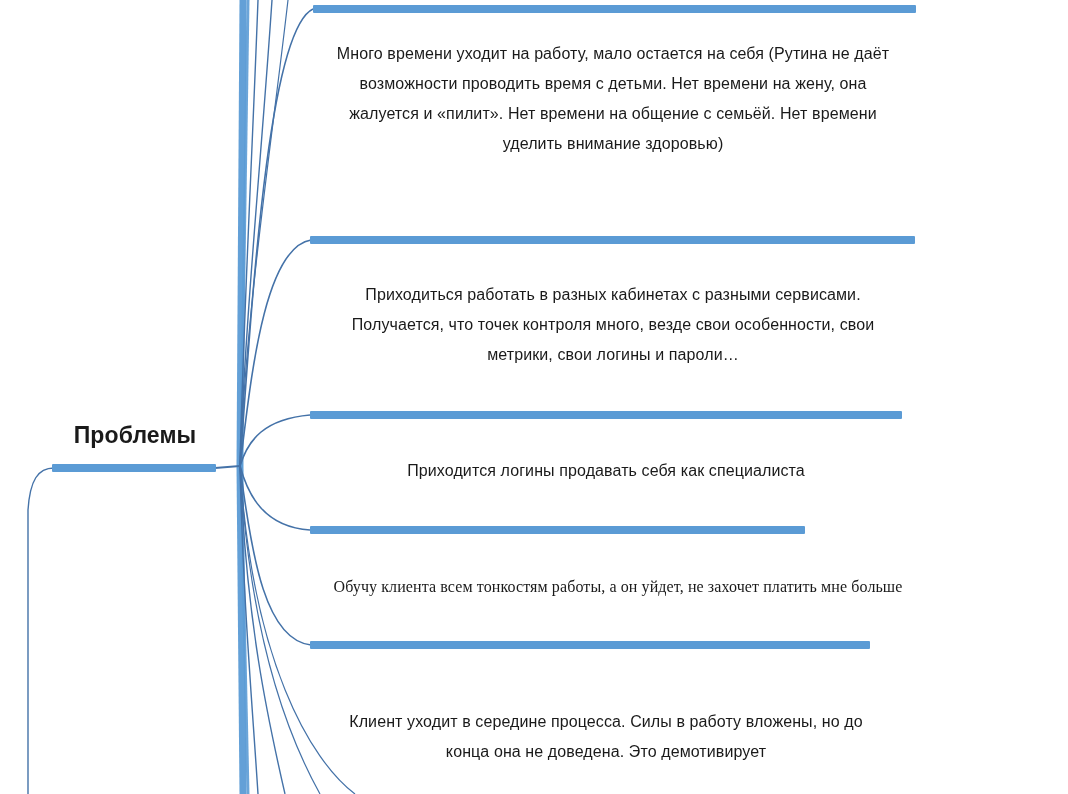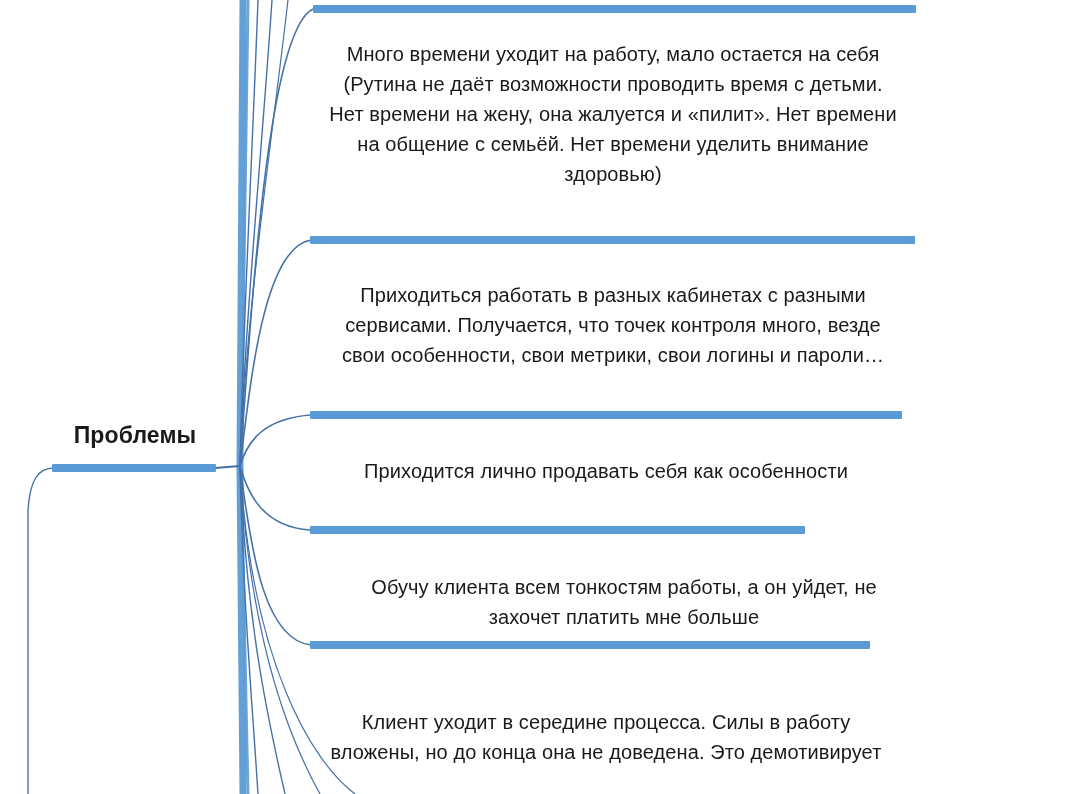--- a/index.html
+++ b/index.html
@@ -31,21 +31,21 @@
   }
   .node-bar {
     position: absolute;
     height: 8px;
     border-radius: 1px;
   }
   .node-text {
     position: absolute;
     text-align: center;
     color: #1a1a1a;
-    font-size: 20px;
+    font-size: 16px;
     line-height: 30px;
     font-weight: 400;
     letter-spacing: 0.1px;
     white-space: normal;
   }
   .root-text {
     position: absolute;
     color: #1a1a1a;
     font-size: 23px;
     line-height: 30px;
@@ -96,26 +96,26 @@
     <div class="node-text" style="left:18px; top:34px; width:570px;">Много времени уходит на работу, мало остается на себя (Рутина не даёт возможности проводить время с детьми. Нет времени на жену, она жалуется и «пилит». Нет времени на общение с семьёй. Нет времени уделить внимание здоровью)</div>
   </div>
 
   <div class="node" style="left:310px; top:236px; width:606px; height:172px;text-decoration:underline;">
     <div class="node-bar" style="left:0px; top:0px; width:605px; background:#5B9BD5;"></div>
     <div class="node-text" style="left:18px; top:44px; width:570px;">Приходиться работать в разных кабинетах с разными сервисами. Получается, что точек контроля много, везде свои особенности, свои метрики, свои логины и пароли…</div>
   </div>
 
   <div class="node" style="left:310px; top:411px; width:594px; height:112px;">
     <div class="node-bar" style="left:0px; top:0px; width:592px; background:#5B9BD5;"></div>
-    <div class="node-text" style="left:18px; top:45px; width:556px;">Приходится лично продавать себя как особенности</div>
+    <div class="node-text" style="left:18px; top:45px; width:556px;">Приходится логины продавать себя как специалиста</div>
   </div>
 
   <div class="node" style="left:310px; top:526px; width:496px; height:114px;">
     <div class="node-bar" style="left:0px; top:0px; width:495px; background:#5B9BD5;"></div>
-    <div class="node-text" style="left:24px; top:46px; width:580px;">Обучу клиента всем тонкостям работы, а он уйдет, не захочет платить мне больше</div>
+    <div class="node-text" style="left:18px; top:46px; width:580px;font-family:Liberation Serif, serif;">Обучу клиента всем тонкостям работы, а он уйдет, не захочет платить мне больше</div>
   </div>
 
   <div class="node" style="left:310px; top:641px; width:561px; height:150px;">
     <div class="node-bar" style="left:0px; top:0px; width:560px; background:#5B9BD5;"></div>
     <div class="node-text" style="left:18px; top:66px; width:556px;text-align:center;">Клиент уходит в середине процесса. Силы в работу вложены, но до конца она не доведена. Это демотивирует</div>
   </div>
 
 </div>
 
 </body></html>

